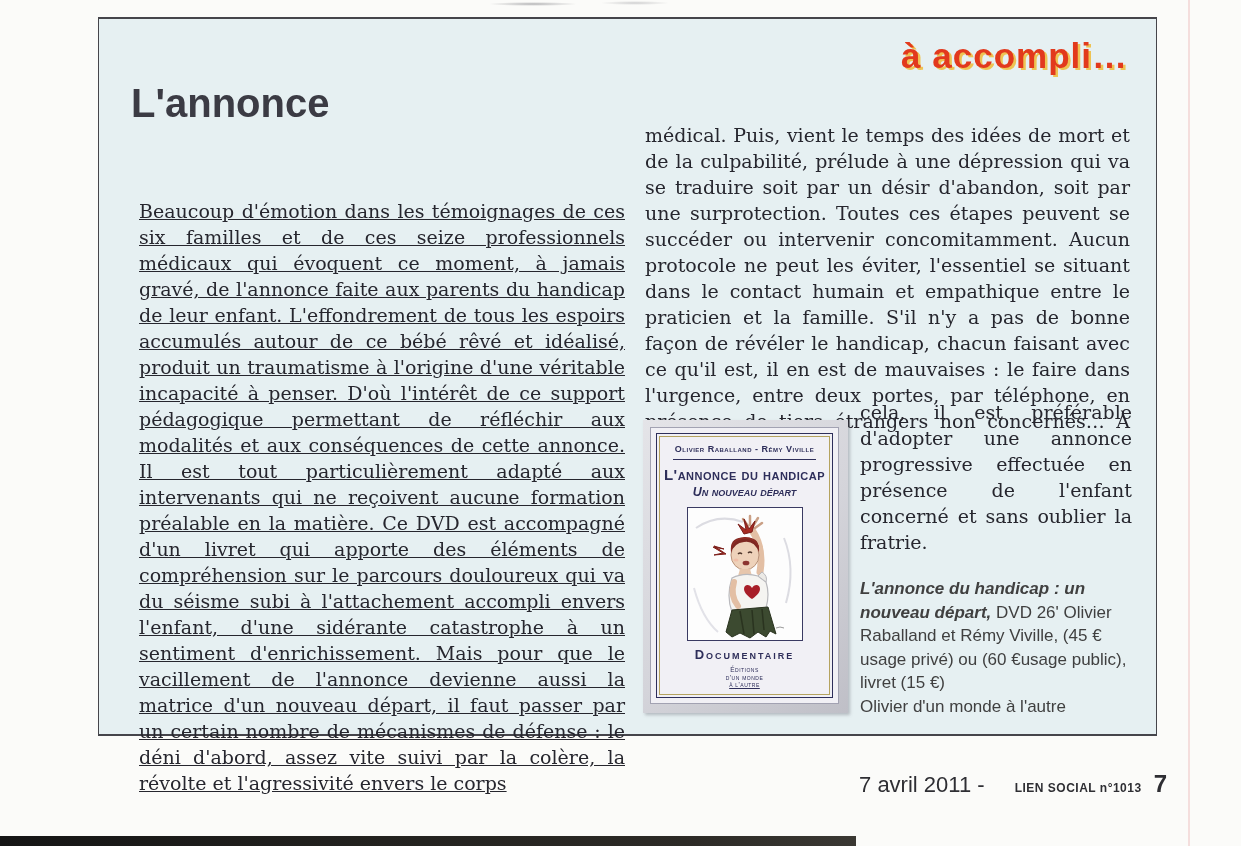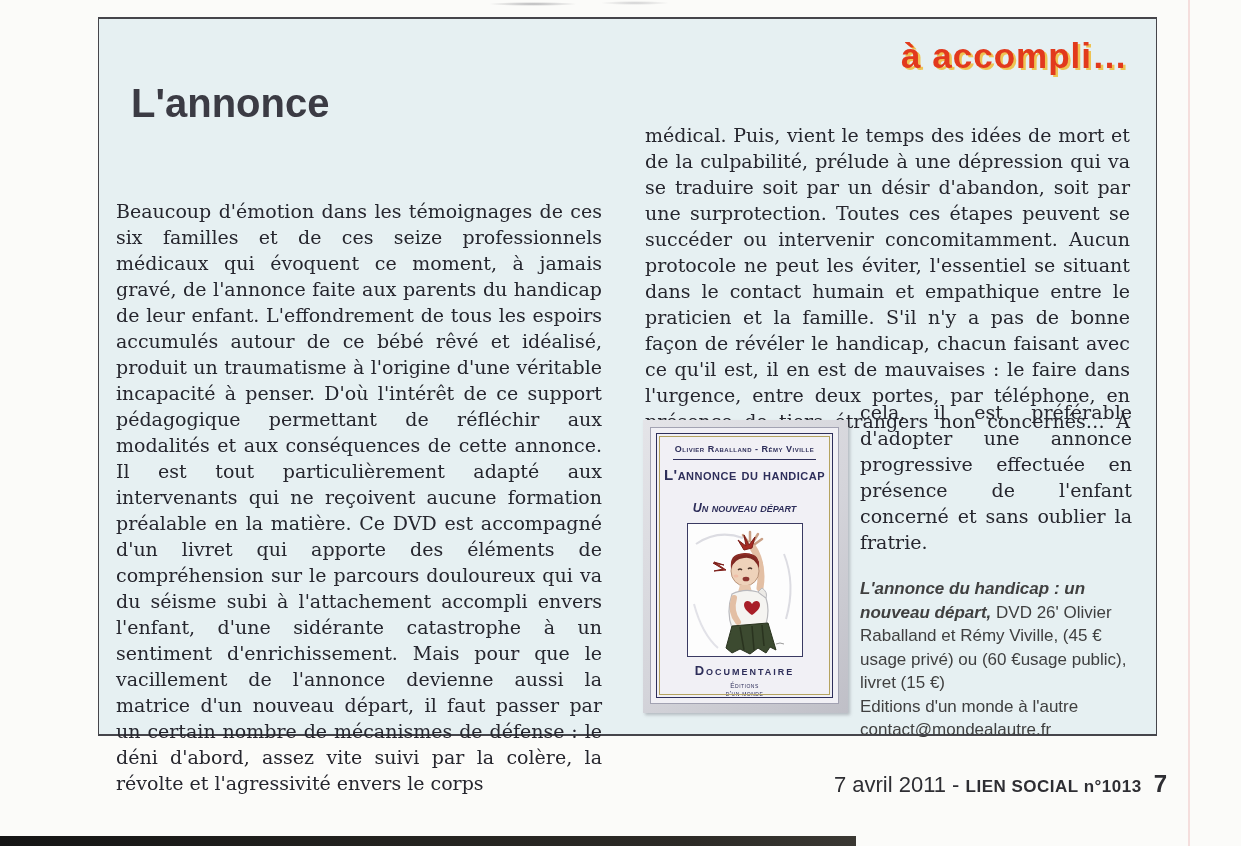--- a/index.html
+++ b/index.html
@@ -38,21 +38,21 @@
     position:absolute;left:131px;top:78px;
     font-size:40px;line-height:51px;font-weight:700;
     color:#3b3b44;letter-spacing:0px;
   }
   
   .body-text{
     font-family:"DejaVu Serif","Liberation Serif",serif;
     font-size:19px;line-height:26px;color:#26262e;
     text-align:justify;margin:0;
   }
-  .col-left{position:absolute;left:116px;top:198px;width:486px;}
+  .col-left{position:absolute;left:139px;top:198px;width:486px;text-decoration:underline;}
   .col-right-p1{position:absolute;left:645px;top:122px;width:485px;}
   .col-right-p2{position:absolute;left:860px;top:399px;width:272px;}
   
   .dvd-photo{
     position:absolute;left:643px;top:420px;width:205px;height:293px;
     background:linear-gradient(135deg,#e4e4e8 0%,#d4d4da 55%,#bfbfc7 100%);
     box-shadow:2px 2px 3px rgba(90,90,100,.35);
   }
   .dvd-cover{
     position:absolute;left:7px;top:7px;right:9px;bottom:9px;
@@ -62,41 +62,41 @@
     position:absolute;left:5px;top:5px;right:5px;bottom:5px;
     border:1.5px solid #2e2e5a;outline:1px solid #b5a35f;outline-offset:-4px;
     text-align:center;color:#2e2e5a;overflow:hidden;
   }
   .cover-authors{
     margin-top:10px;font-size:9px;font-weight:bold;
     font-variant:small-caps;letter-spacing:.5px;
   }
   .cover-rule{width:82%;height:1px;background:#2e2e5a;margin:5px auto 6px auto;}
   .cover-title{font-size:15px;font-weight:bold;font-variant:small-caps;letter-spacing:.5px;}
-  .cover-subtitle{font-size:12.5px;font-weight:bold;font-style:italic;font-variant:small-caps;margin-top:18px;}
+  .cover-subtitle{font-size:12.5px;font-weight:bold;font-style:italic;font-variant:small-caps;margin-top:2px;}
   .cover-art{
     width:114px;height:132px;margin:8px auto 6px auto;
     background:#fdfdfd;border:1px solid #3a3a62;
   }
   .cover-genre{font-size:13px;font-weight:bold;font-variant:small-caps;letter-spacing:2px;}
   .cover-publisher{margin-top:4px;font-size:6.5px;line-height:7.5px;font-variant:small-caps;letter-spacing:.5px;}
   .cover-publisher div:last-child{text-decoration:underline;}
   
   .caption{
     position:absolute;left:860px;top:577px;width:280px;
     font-size:17px;line-height:23.5px;color:#404040;
   }
   .caption-title{font-weight:bold;font-style:italic;}
   
   .footer{
     position:absolute;top:770px;right:74px;
     display:flex;align-items:baseline;color:#2e2e33;
   }
   .footer-date{font-size:22px;white-space:pre;}
-  .footer-mag{font-size:17px;font-weight:bold;letter-spacing:.5px;}
+  .footer-mag{font-size:12px;font-weight:bold;letter-spacing:.5px;margin-left:24px;}
   .footer-page{font-size:24px;font-weight:bold;margin-left:12px;}
 </style>
 </head>
 <body>
 
 <div class="smudge1"></div>
 <div class="smudge2"></div>
 <div class="pink-line"></div>
 <div class="bottom-bar"></div>
 
@@ -163,21 +163,20 @@
         <div>Éditions</div>
         <div>d'un monde</div>
         <div>à l'autre</div>
       </div>
     </div>
   </div>
 </div>
 
 <div class="caption">
   <span class="caption-title">L'annonce du handicap : un nouveau départ,</span><span> DVD 26' Olivier Raballand et Rémy Viville, (45 € usage privé) ou (60 €usage public), livret (15 €)</span>
-  <div>Editions d'un monde à l'autre</div>
-  <div>contact@mondealautre.fr</div>
+  <div>Olivier d'un monde à l'autre</div>
 </div>
 
 <div class="footer">
   <span class="footer-date">7 avril 2011 - </span>
   <span class="footer-mag">LIEN SOCIAL n°1013</span>
   <span class="footer-page">7</span>
 </div>
 
 </body></html>

